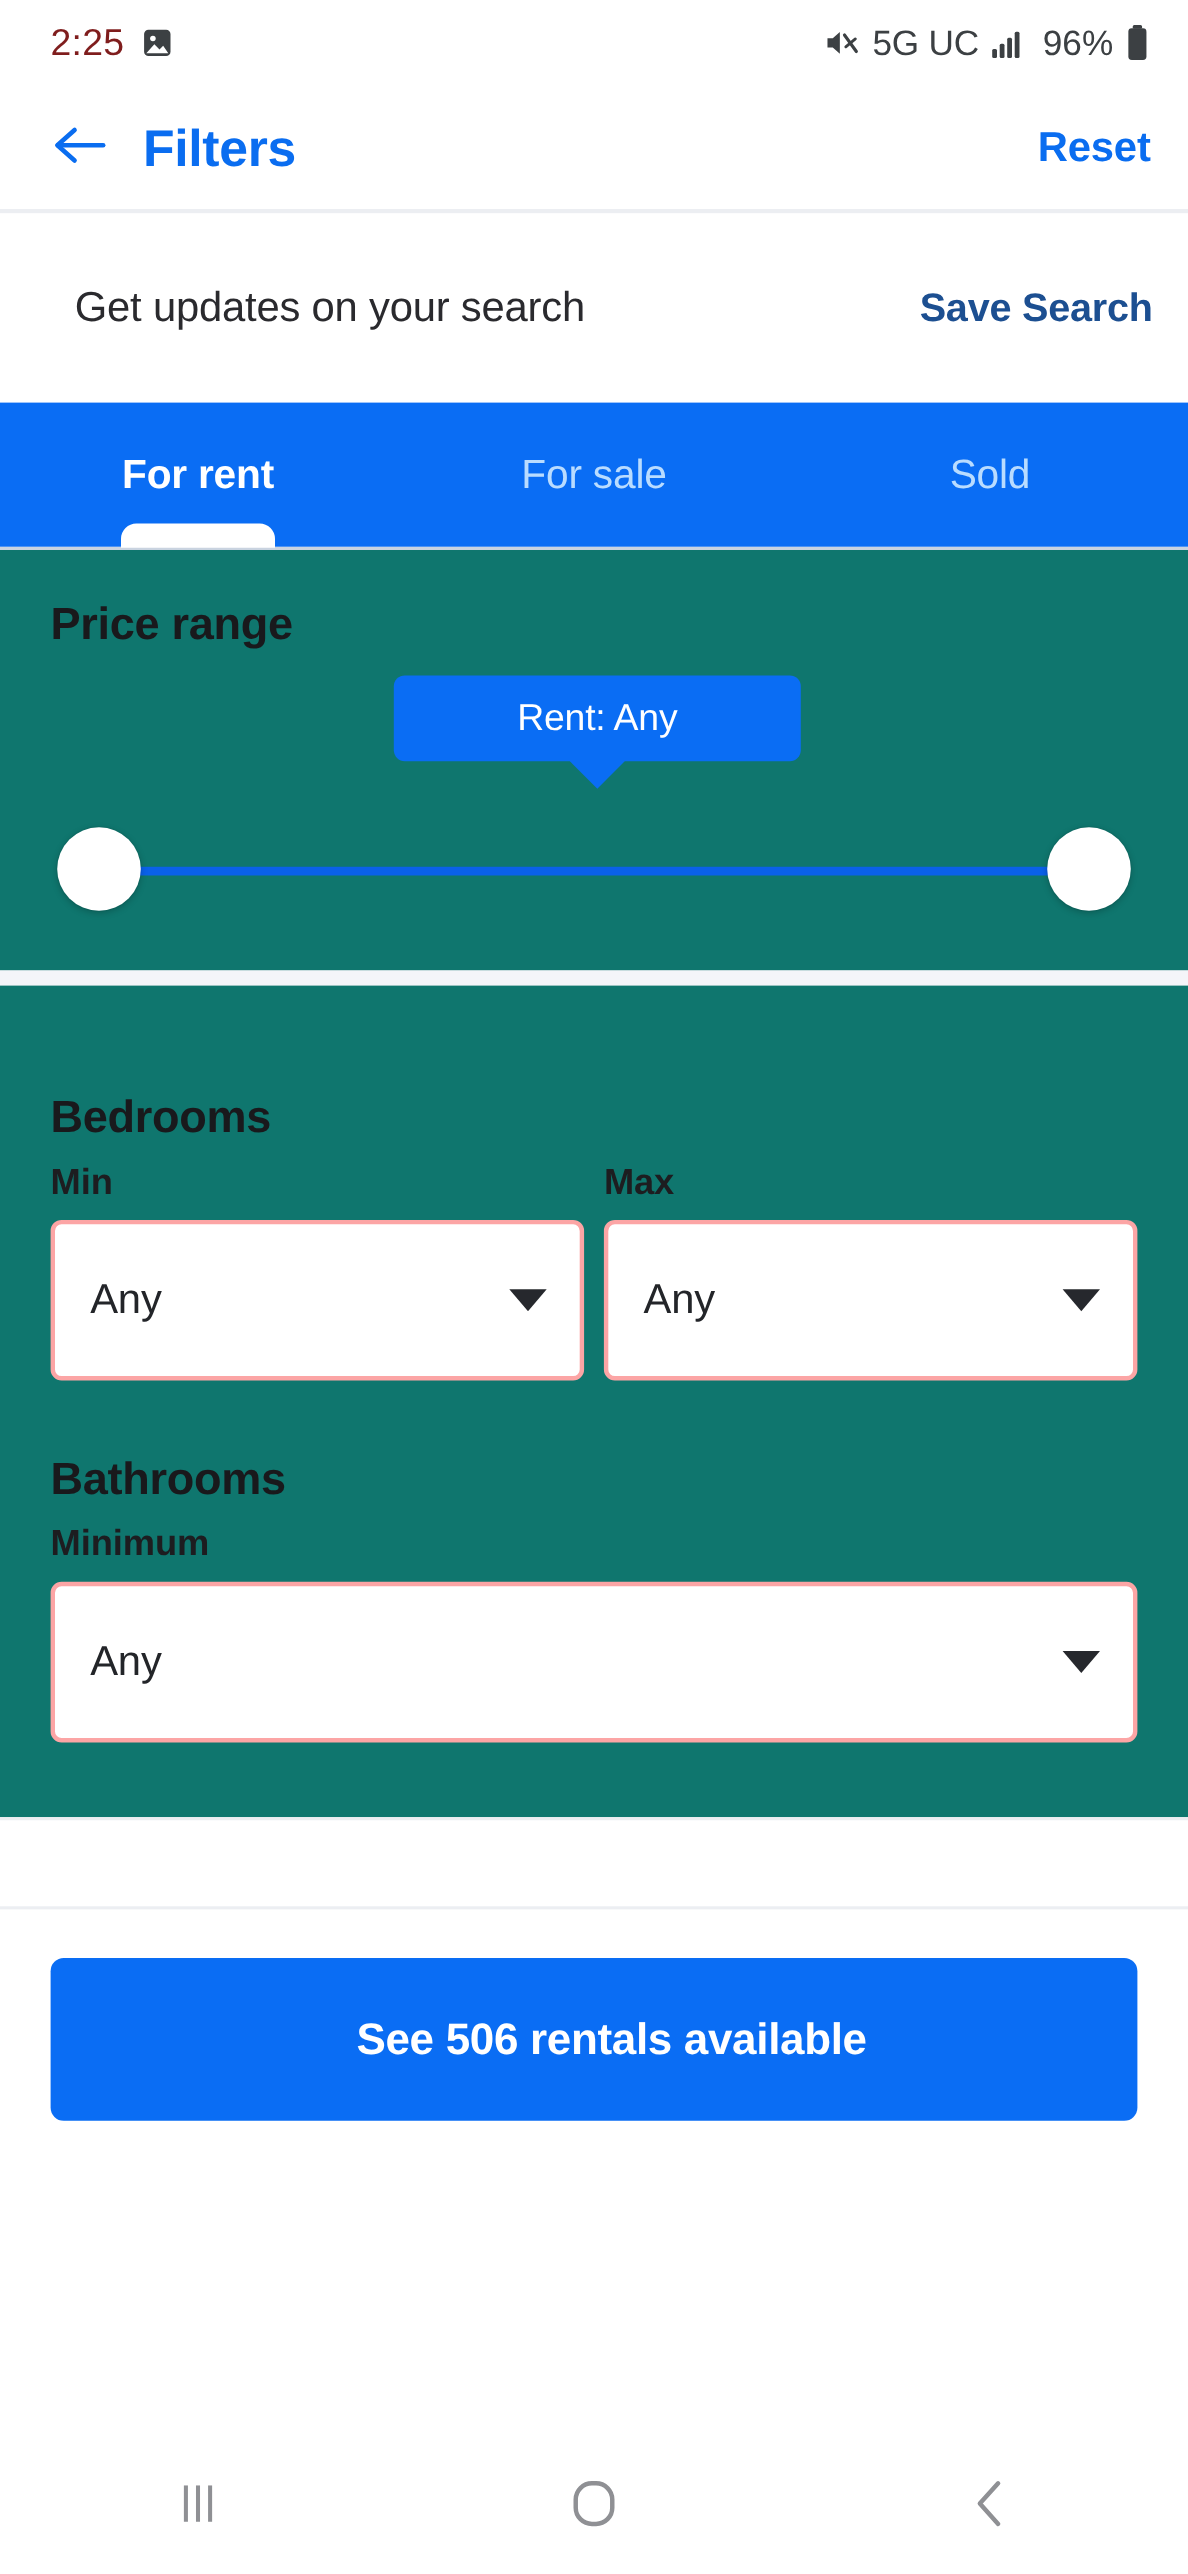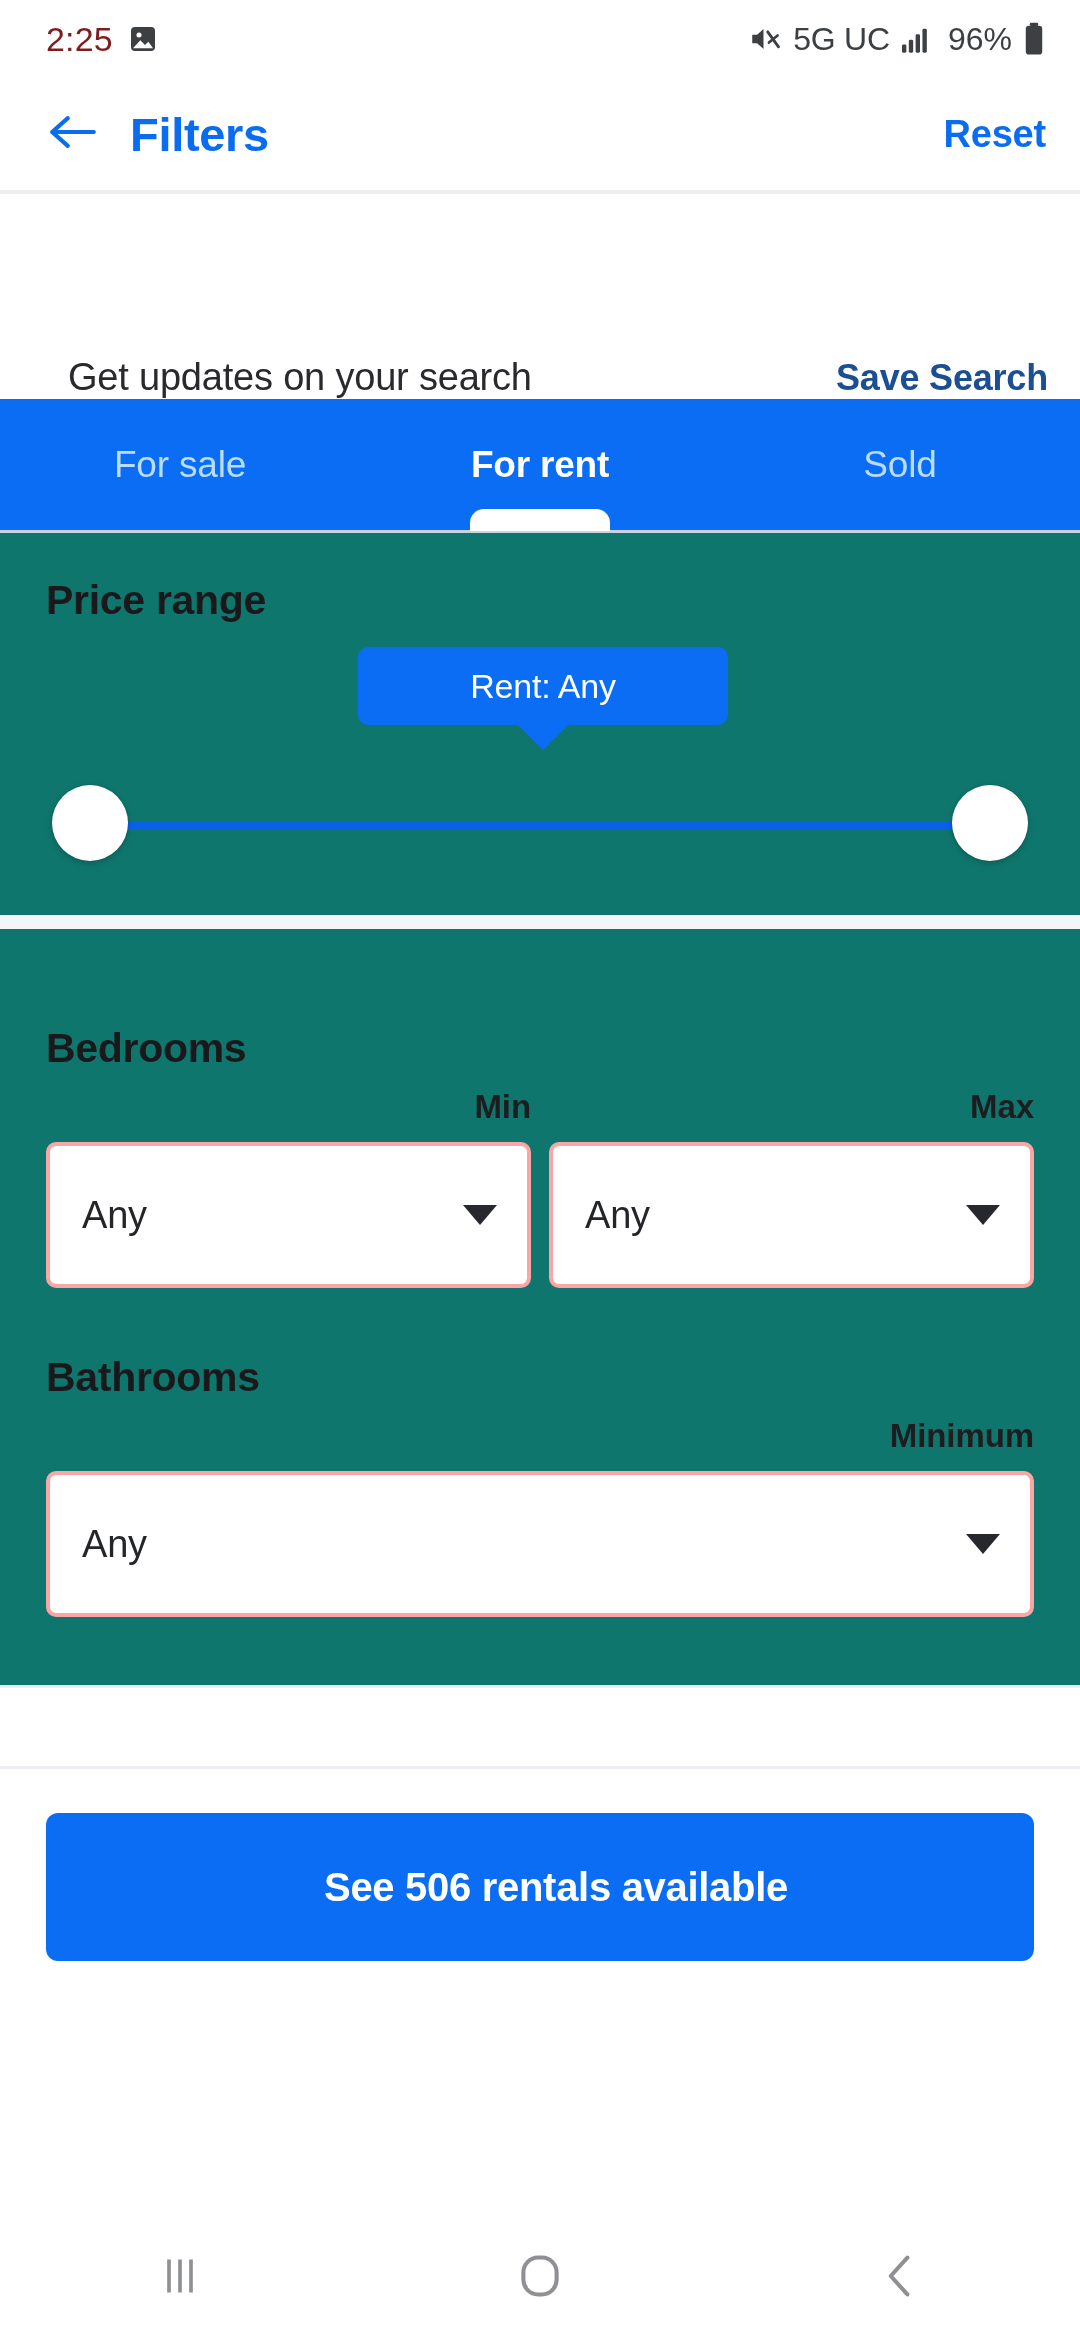--- a/index.html
+++ b/index.html
@@ -88,25 +88,24 @@
   .hdr-divider {
     height: 4px;
     background: #eceef2;
     width: 100%;
   }
 
   
   .save-row {
     height: 172px;
     display: flex;
-    align-items: flex-end;
+    align-items: center;
     padding: 0 32px 0 68px;
     box-sizing: border-box;
     background: #ffffff;
-    margin-top: 33px;
   }
   .save-text {
     font-size: 38px;
     color: #2a2a2e;
     letter-spacing: -0.2px;
   }
   .save-link {
     margin-left: auto;
     font-size: 36px;
     font-weight: bold;
@@ -237,21 +236,20 @@
   .slider-thumb.min { left: 6px; }
   .slider-thumb.max { right: 6px; }
 
   
   .rooms-block { padding-top: 96px; padding-bottom: 0; }
   .field-label {
     font-size: 33px;
     font-weight: bold;
     color: #1d1d20;
     letter-spacing: -0.1px;
-    text-align: right;
   }
   .row-two {
     display: flex;
     gap: 18px;
     margin-top: 16px;
   }
   .col { flex: 1 1 0; min-width: 0; }
   .select-box {
     margin-top: 16px;
     height: 146px;
@@ -367,26 +365,26 @@
   <span class="reset-btn">Reset</span>
 </div>
 <div class="hdr-divider"></div>
 
 <div class="save-row">
   <span class="save-text">Get updates on your search</span>
   <span class="save-link">Save Search</span>
 </div>
 
 <div class="tabbar">
-  <div class="tab">
-    <span>For sale</span>
-  </div>
   <div class="tab active">
     <span>For rent</span>
     <span class="tab-notch"></span>
+  </div>
+  <div class="tab">
+    <span>For sale</span>
   </div>
   <div class="tab">
     <span>Sold</span>
   </div>
 </div>
 <div class="tabbar-underline"></div>
 
 <div class="section price-block">
   <div class="section-title price-title">Price range</div>
 

